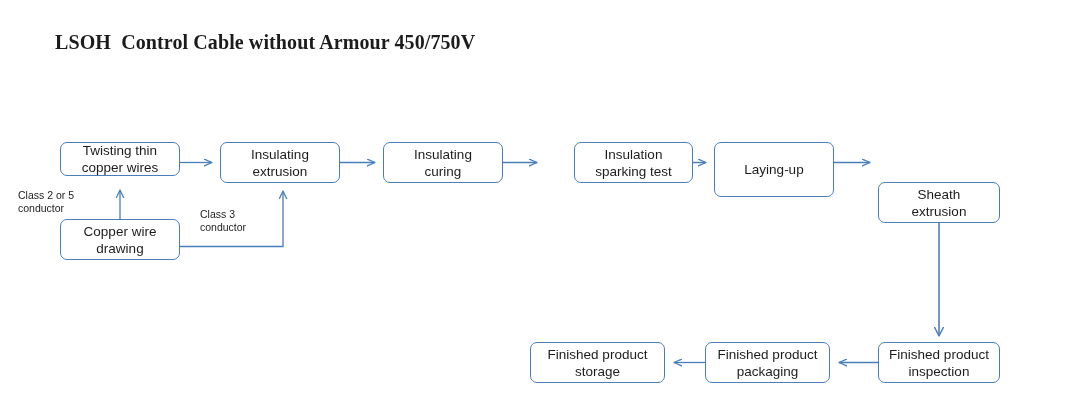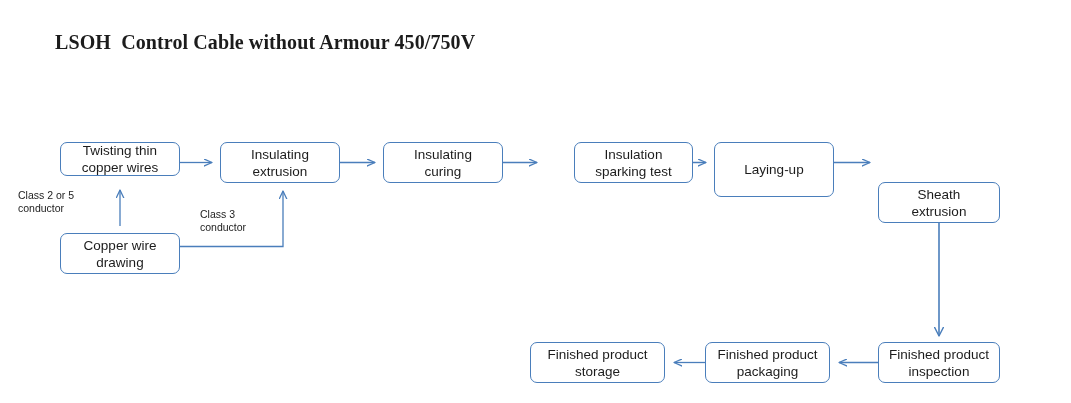--- a/index.html
+++ b/index.html
@@ -135,21 +135,21 @@
 
   <div class="node" style="left:714px; top:142px; width:120px; height:55px;">
     <span class="node-label">Laying-up</span>
   </div>
 
   <div class="node" style="left:878px; top:142px; width:122px; height:41px;margin-top:40px;">
     <span class="node-label">Sheath
 extrusion</span>
   </div>
 
-  <div class="node" style="left:60px; top:233px; width:120px; height:41px;">
+  <div class="node" style="left:60px; top:219px; width:120px; height:41px;">
     <span class="node-label">Copper wire
 drawing</span>
   </div>
 
   <div class="node" style="left:878px; top:342px; width:122px; height:41px;">
     <span class="node-label">Finished product
 inspection</span>
   </div>
 
   <div class="node" style="left:705px; top:342px; width:125px; height:41px;">

